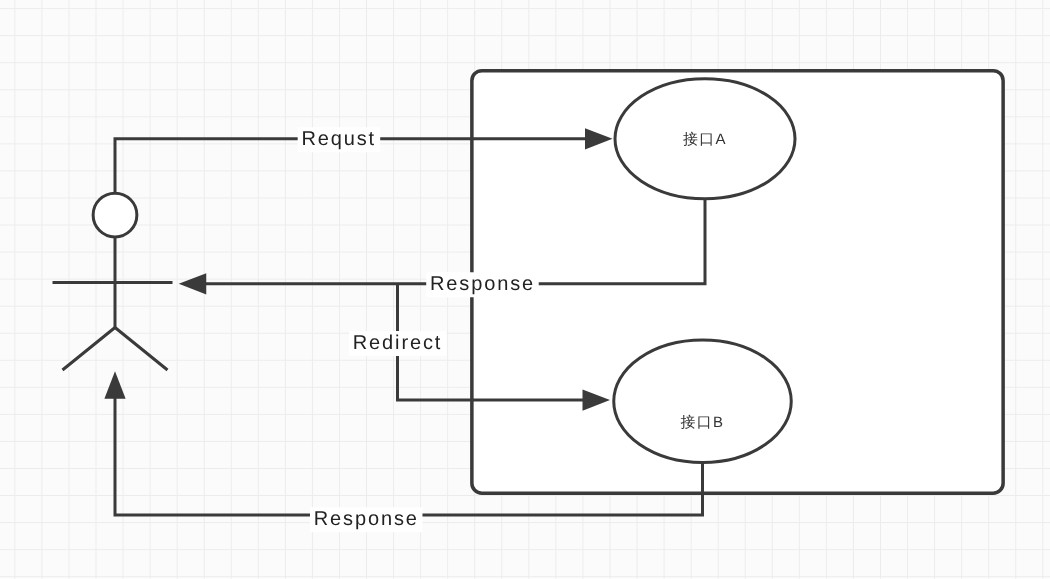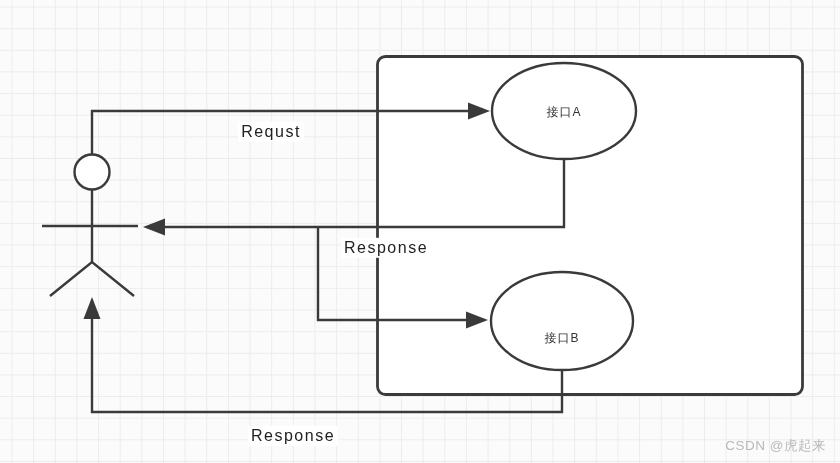--- a/index.html
+++ b/index.html
@@ -40,21 +40,20 @@
   .edge-label {
     position: absolute;
     transform: translate(-50%, -50%);
     background: #ffffff;
     color: #222222;
     font-size: 16px;
     letter-spacing: 1.5px;
     line-height: 1.15;
     padding: 1px 3px;
     white-space: nowrap;
-    margin-top: 20px;
   }
   .node-label {
     position: absolute;
     transform: translate(-50%, -50%);
     color: #333333;
     font-size: 12px;
     letter-spacing: 1px;
     white-space: nowrap;
   }
   .watermark {
@@ -104,22 +103,22 @@
       <line x1="92" y1="190" x2="92" y2="262" class="shape-stroke"></line>
       <line x1="42" y1="226" x2="138" y2="226" class="shape-stroke"></line>
       <polyline points="50,296 92,262 134,296" class="shape-stroke"></polyline>
     </g>
   </svg>
 
   <div class="edge-label" style="left:271px; top:112px;">Requst</div>
 
   <div class="edge-label" style="left:386px; top:228px;">Response</div>
 
+  <div class="edge-label" style="left:318px; top:275px;">Redirect</div>
 
   <div class="edge-label" style="left:293px; top:416px;">Response</div>
 
   <div class="node-label" style="left:564px; top:112px;">接口A</div>
 
   <div class="node-label" style="left:562px; top:322px;margin-top:16px;">接口B</div>
 
-  <div class="watermark">CSDN @虎起来</div>
 
 </div>
 
 </body></html>

